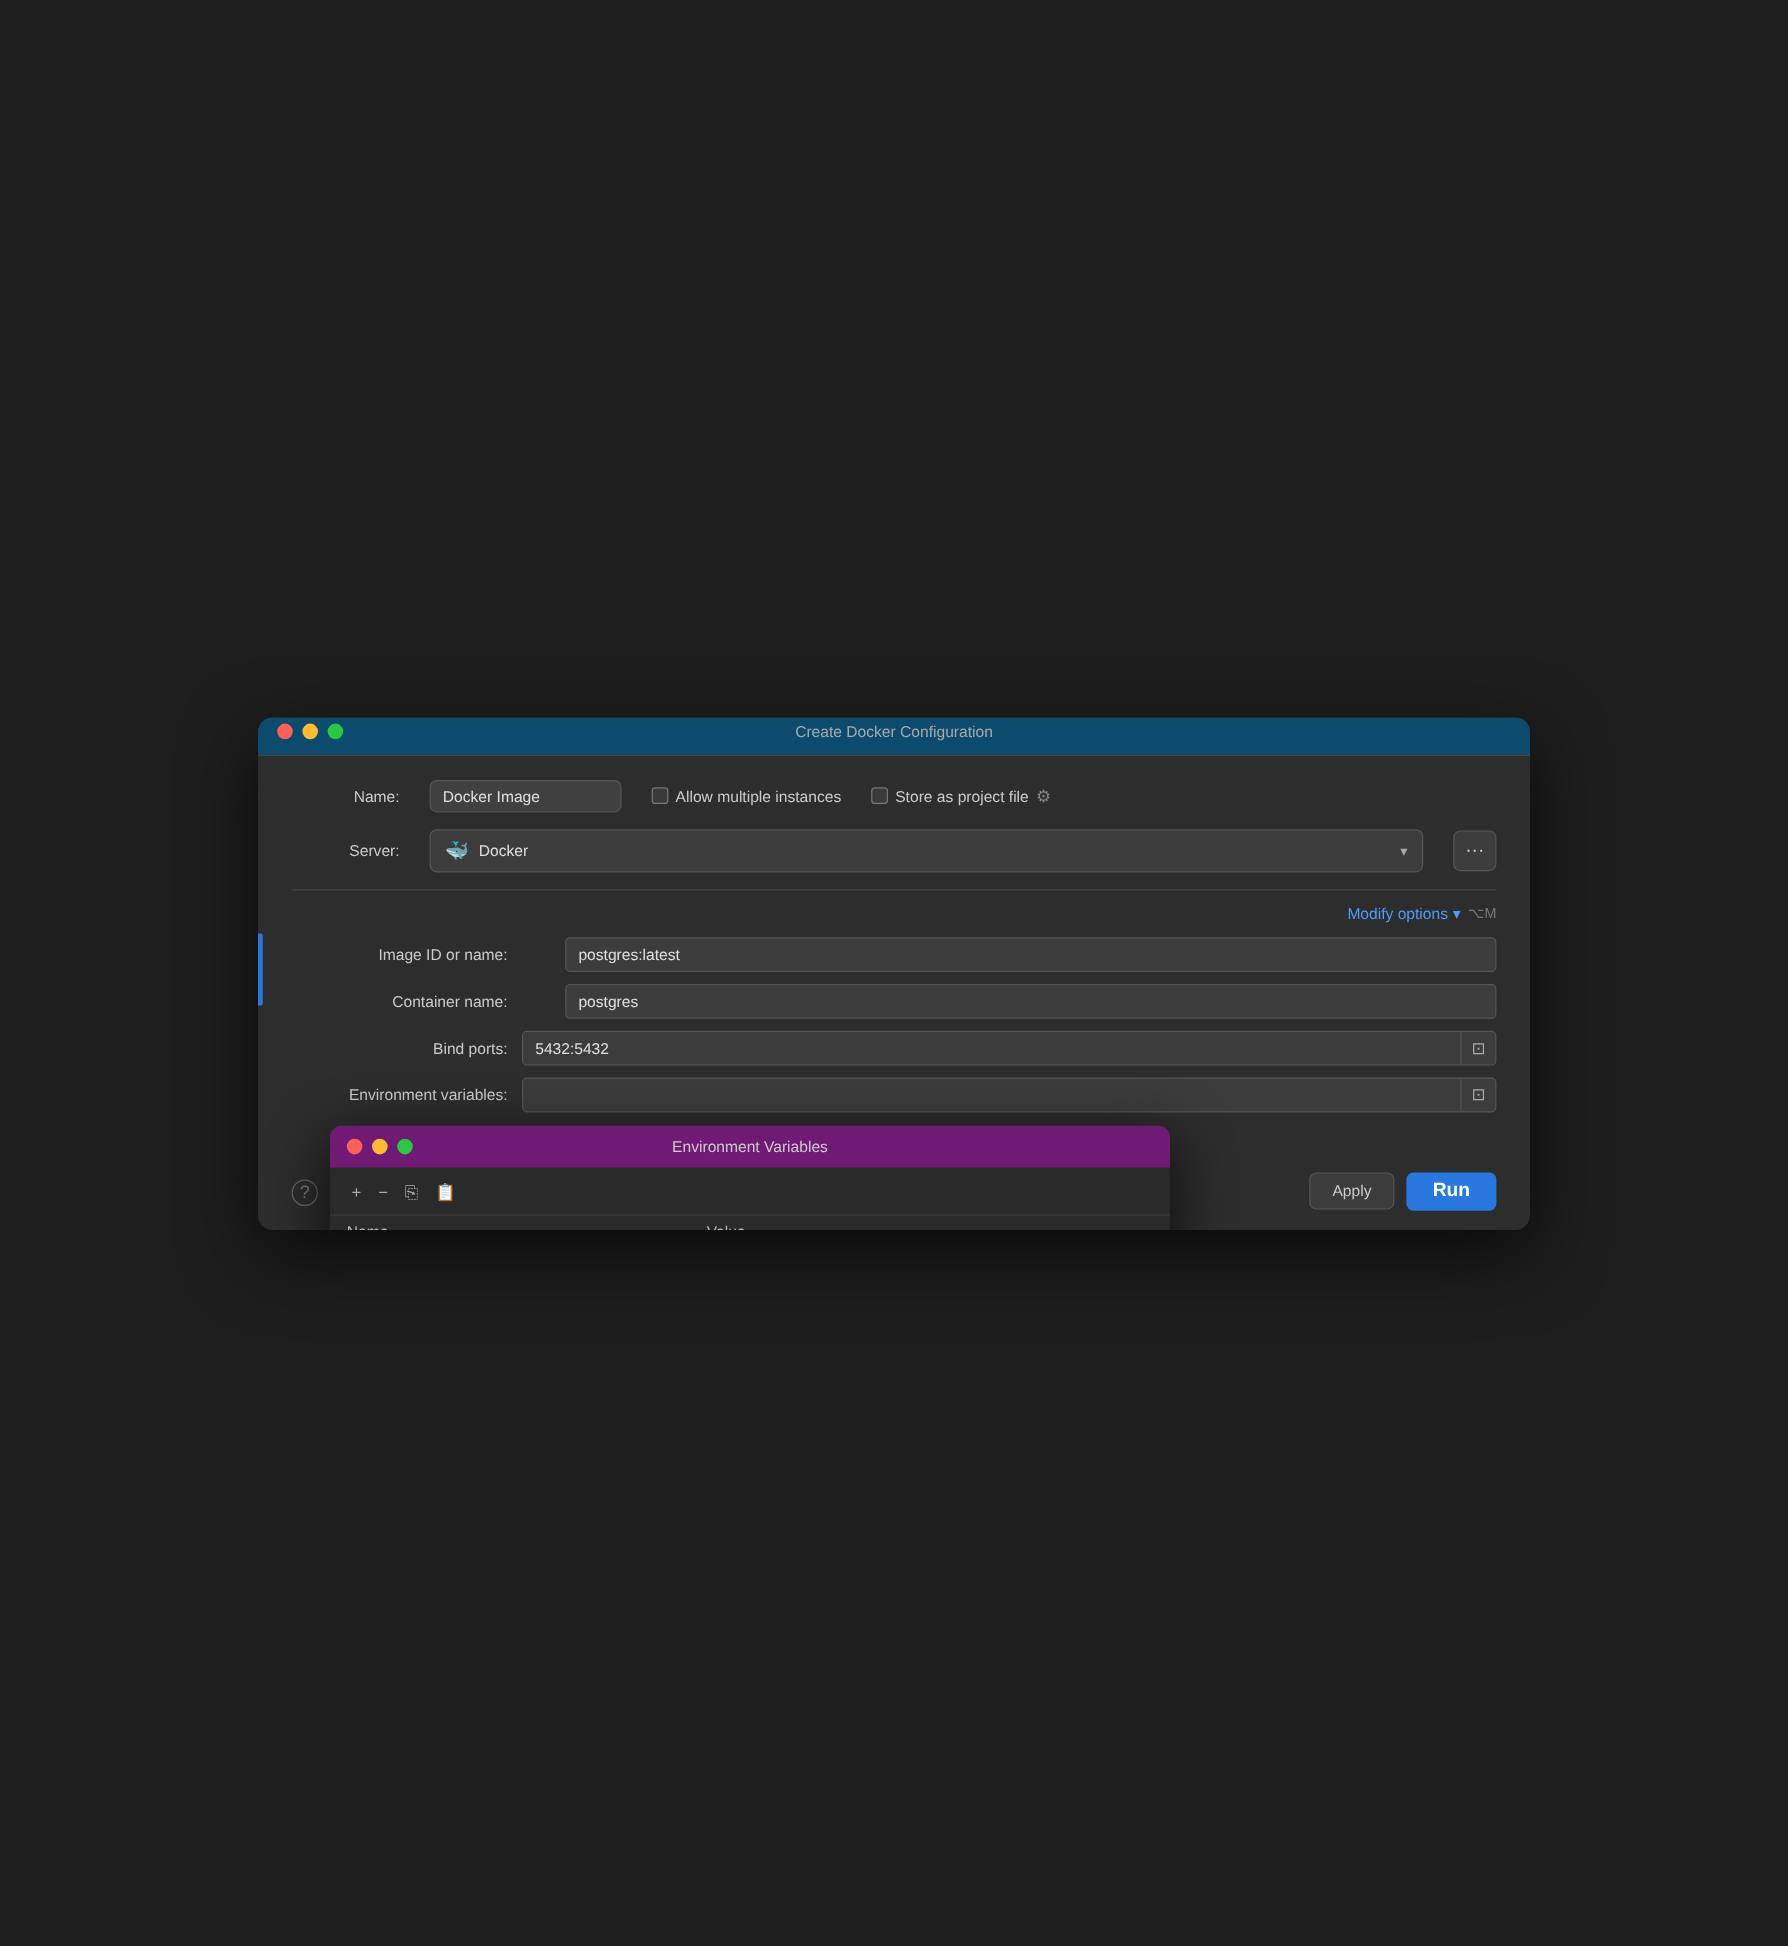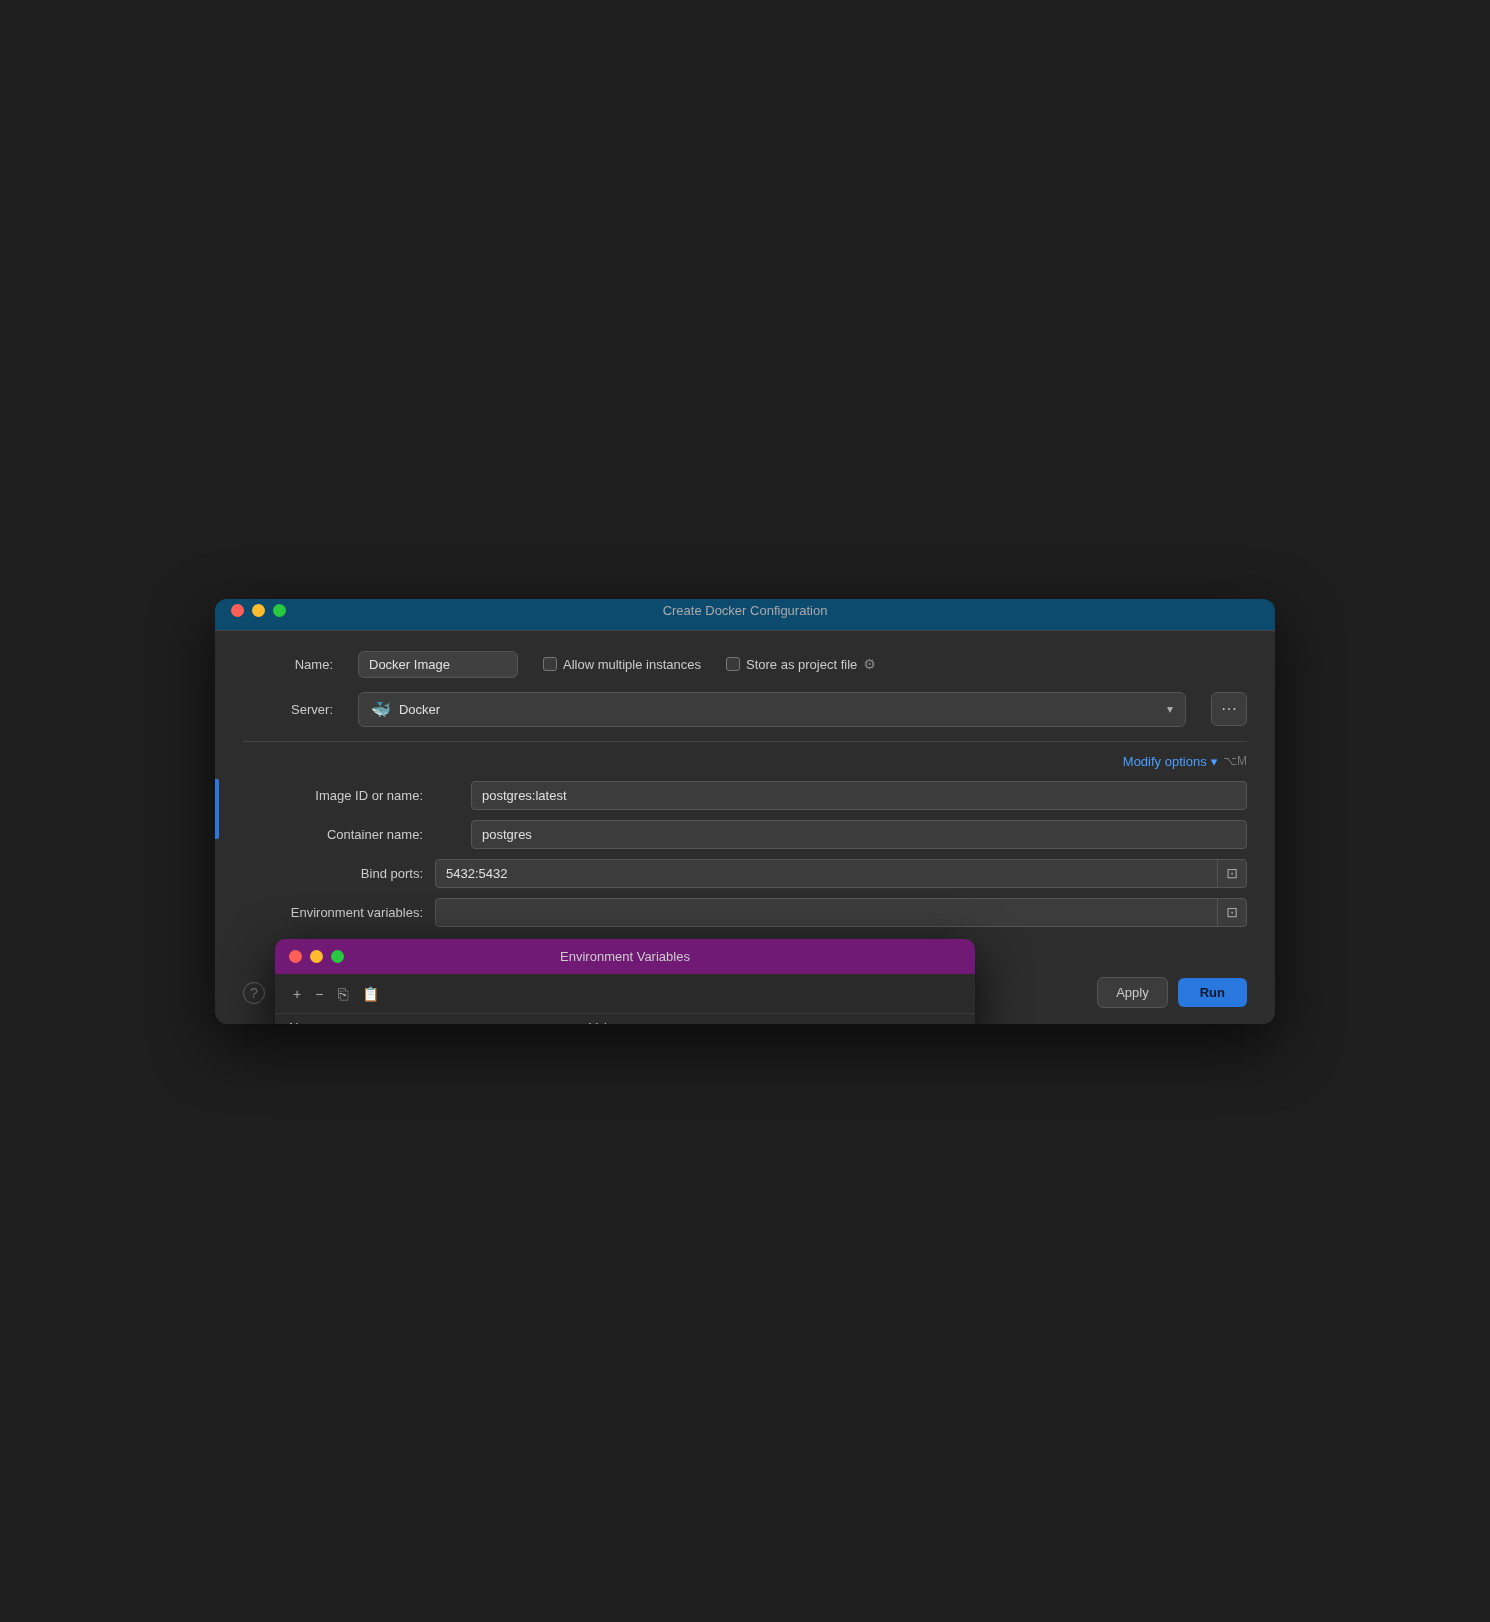--- a/index.html
+++ b/index.html
@@ -229,22 +229,22 @@
       border-radius: 6px;
       color: #ccc;
       font-size: 13px;
       padding: 7px 18px;
       cursor: pointer;
     }
     .btn-run {
       background: #2878e0;
       border: none;
       border-radius: 6px;
-      color: #0f172a;
-      font-size: 13px;
+      color: #ffffff;
+      font-size: 16px;
       font-weight: 600;
       padding: 7px 22px;
       cursor: pointer;
     }
 
     
     .left-edge {
       position: absolute;
       left: 0;
       top: 180px;

